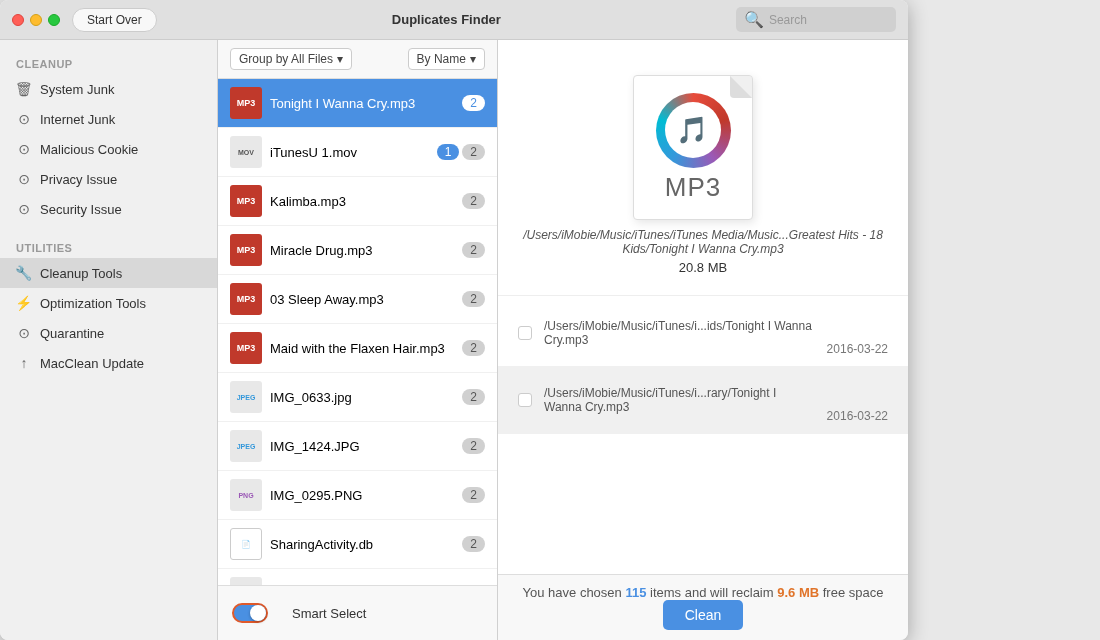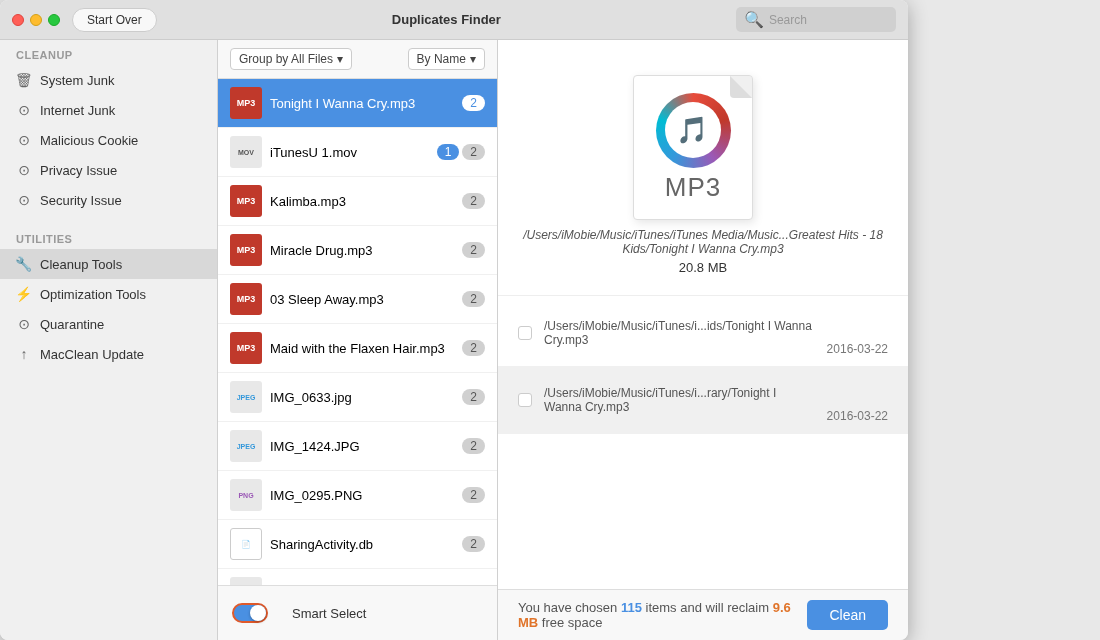--- a/index.html
+++ b/index.html
@@ -79,21 +79,21 @@
       overflow: hidden;
     }
 
     
     .sidebar {
       width: 218px;
       background: #f0f0f0;
       border-right: 1px solid #d0d0d0;
       display: flex;
       flex-direction: column;
-      padding: 1px 0;
+      padding: 10px 0;
       flex-shrink: 0;
     }
     .sidebar-section-label {
       font-size: 11px;
       font-weight: 600;
       color: #999;
       padding: 8px 16px 4px;
       text-transform: uppercase;
       letter-spacing: 0.5px;
     }
@@ -372,21 +372,22 @@
     }
 
     
     .status-bar {
       display: flex;
       align-items: center;
       justify-content: flex-end;
       padding: 10px 20px;
       border-top: 1px solid #ddd;
       background: #f8f8f8;
-      gap: 10px;
+      gap: 0;
+      flex-direction: column;
     }
     .status-text {
       font-size: 13px;
       color: #555;
     }
     .status-count {
       color: #4a90e2;
       font-weight: 600;
     }
     .status-size {

